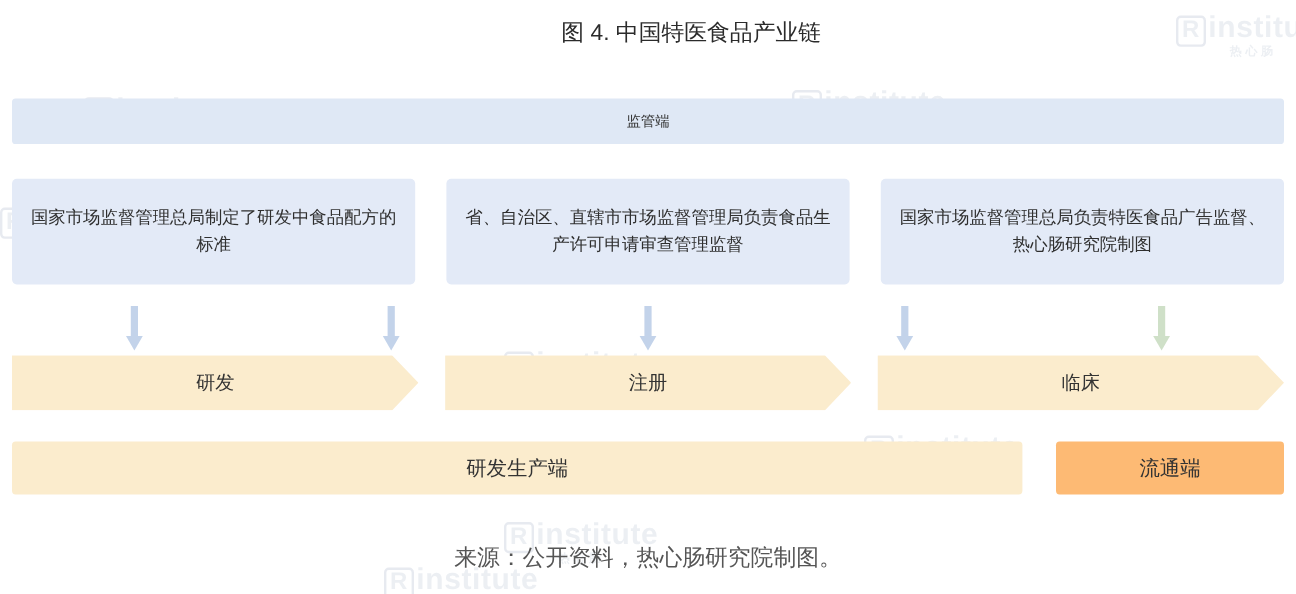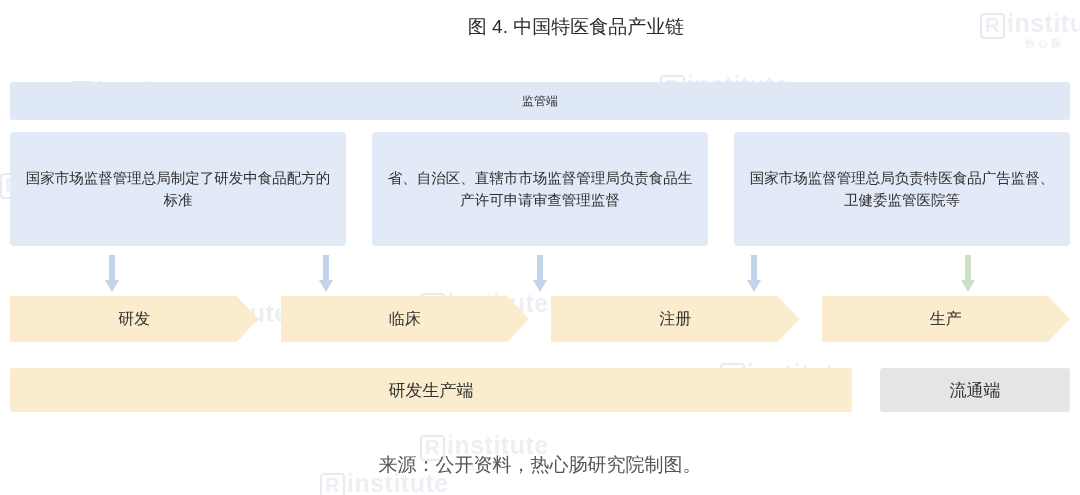--- a/index.html
+++ b/index.html
@@ -66,23 +66,23 @@
     justify-content: center;
     font-size: 12px;
     color: #333;
     z-index: 10;
   }
 
   
   .cards {
     position: absolute;
     left: 10px;
-    top: 132px;
-    width: 1060px;
-    height: 114px;
+    top: 149px;
+    width: 1060px;
+    height: 88px;
     display: flex;
     gap: 26px;
     z-index: 10;
   }
   .card {
     flex: 1 1 0;
     background: #e3eaf7;
     border-radius: 4px;
     padding: 10px 12px;
     font-size: 14.5px;
@@ -181,21 +181,21 @@
     background: #fbeccd;
     border-radius: 3px;
     display: flex;
     align-items: center;
     justify-content: center;
     font-size: 17px;
     color: #333;
   }
   .band-dist {
     flex: 1 1 auto;
-    background: #e5e5e5;
+    background: #fdba74;
     border-radius: 3px;
     display: flex;
     align-items: center;
     justify-content: center;
     font-size: 17px;
     color: #333;
   }
 
   
   .source {
@@ -255,21 +255,21 @@
   </div>
 </div>
 
 <div class="title">图 4. 中国特医食品产业链</div>
 
 <div class="reg-band">监管端</div>
 
 <div class="cards">
   <div class="card">国家市场监督管理总局制定了研发中食品配方的标准</div>
   <div class="card">省、自治区、直辖市市场监督管理局负责食品生产许可申请审查管理监督</div>
-  <div class="card">国家市场监督管理总局负责特医食品广告监督、卫健委监管医院等</div>
+  <div class="card">国家市场监督管理总局负责特医食品广告监督、热心肠研究院制图</div>
 </div>
 
 <div class="arrows">
   <div class="arrow-cell">
     <div class="arrow-down">
       <span class="stem"></span>
       <span class="head"></span>
     </div>
   </div>
   <div class="arrow-cell">
@@ -293,23 +293,22 @@
   <div class="arrow-cell">
     <div class="arrow-down green">
       <span class="stem"></span>
       <span class="head"></span>
     </div>
   </div>
 </div>
 
 <div class="stages">
   <div class="stage">研发</div>
+  <div class="stage">注册</div>
   <div class="stage">临床</div>
-  <div class="stage">注册</div>
-  <div class="stage">生产</div>
 </div>
 
 <div class="bottom">
   <div class="band-dev">研发生产端</div>
   <div class="band-dist">流通端</div>
 </div>
 
 <div class="source">来源：公开资料，热心肠研究院制图。</div>
 
 </body></html>

